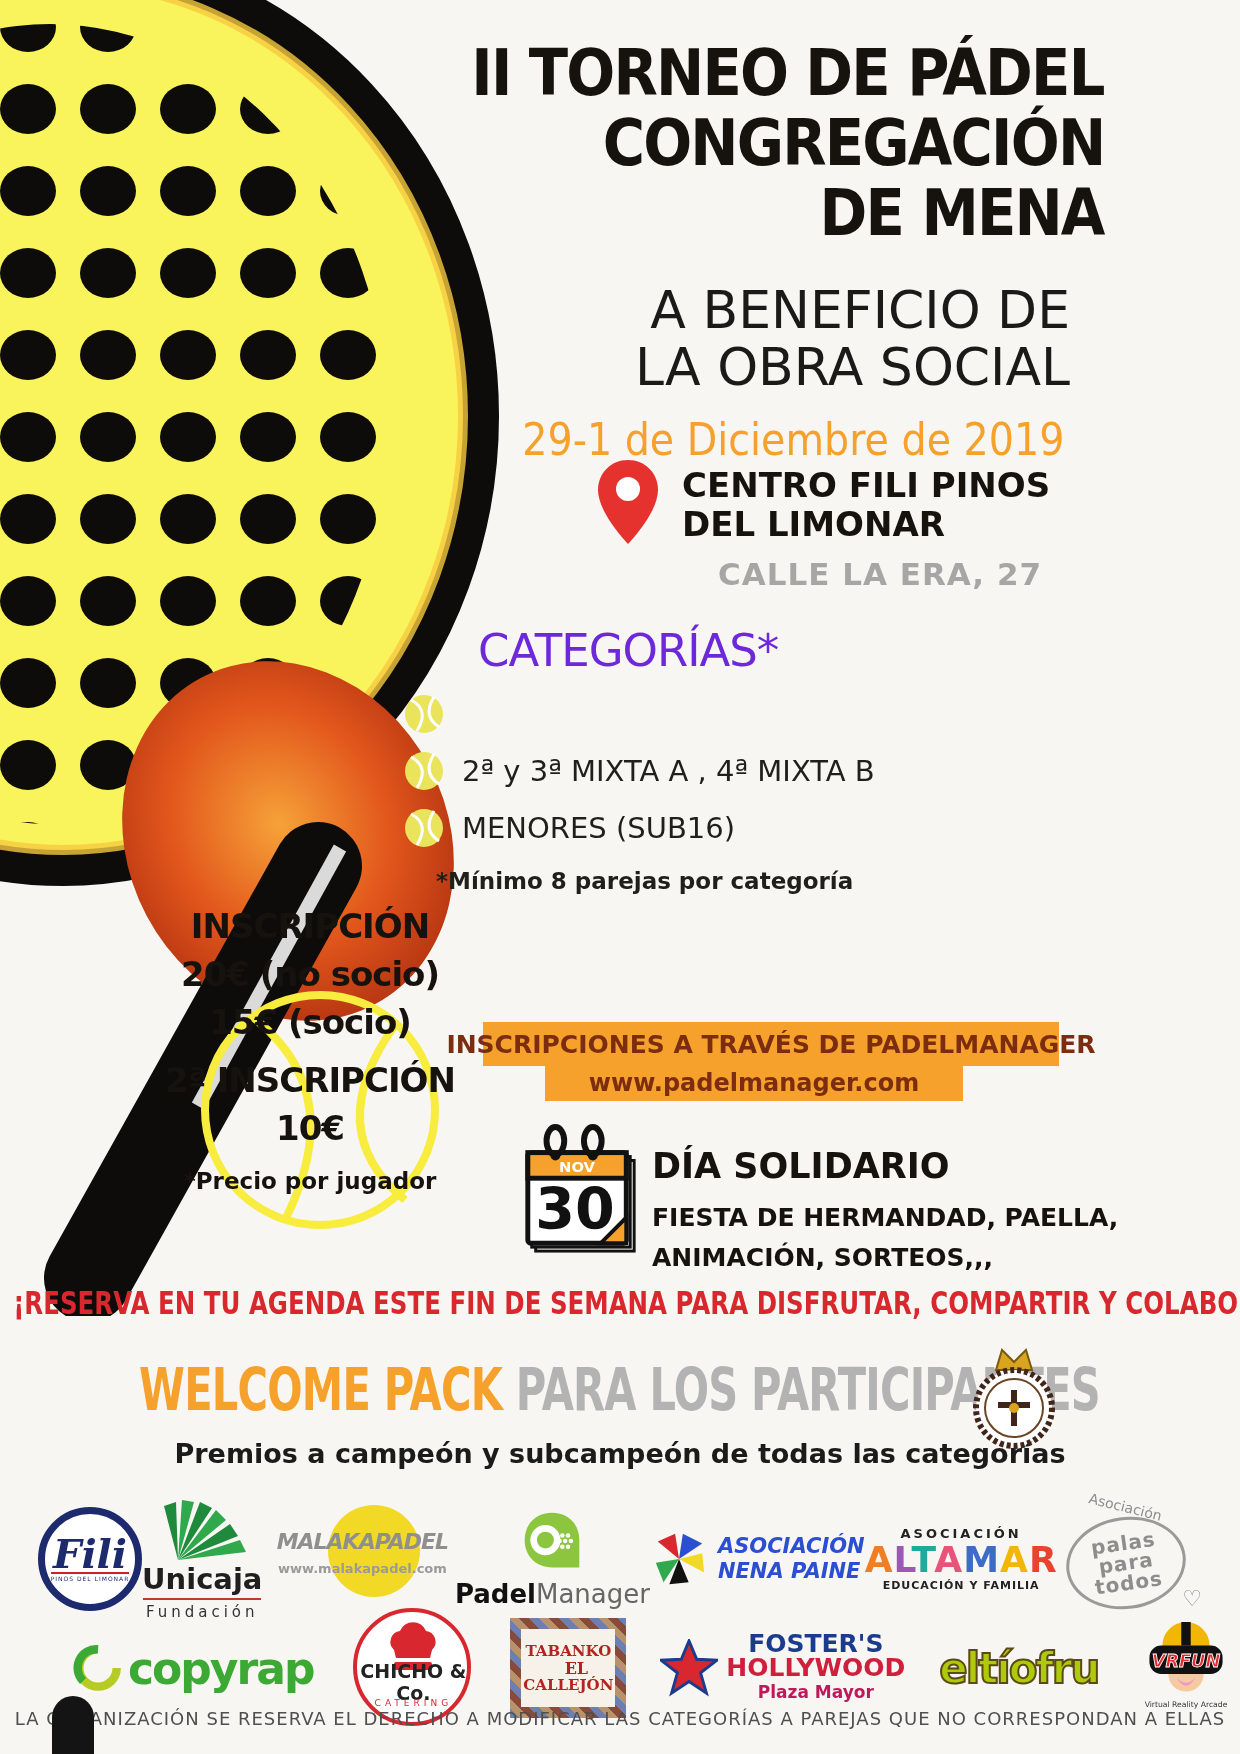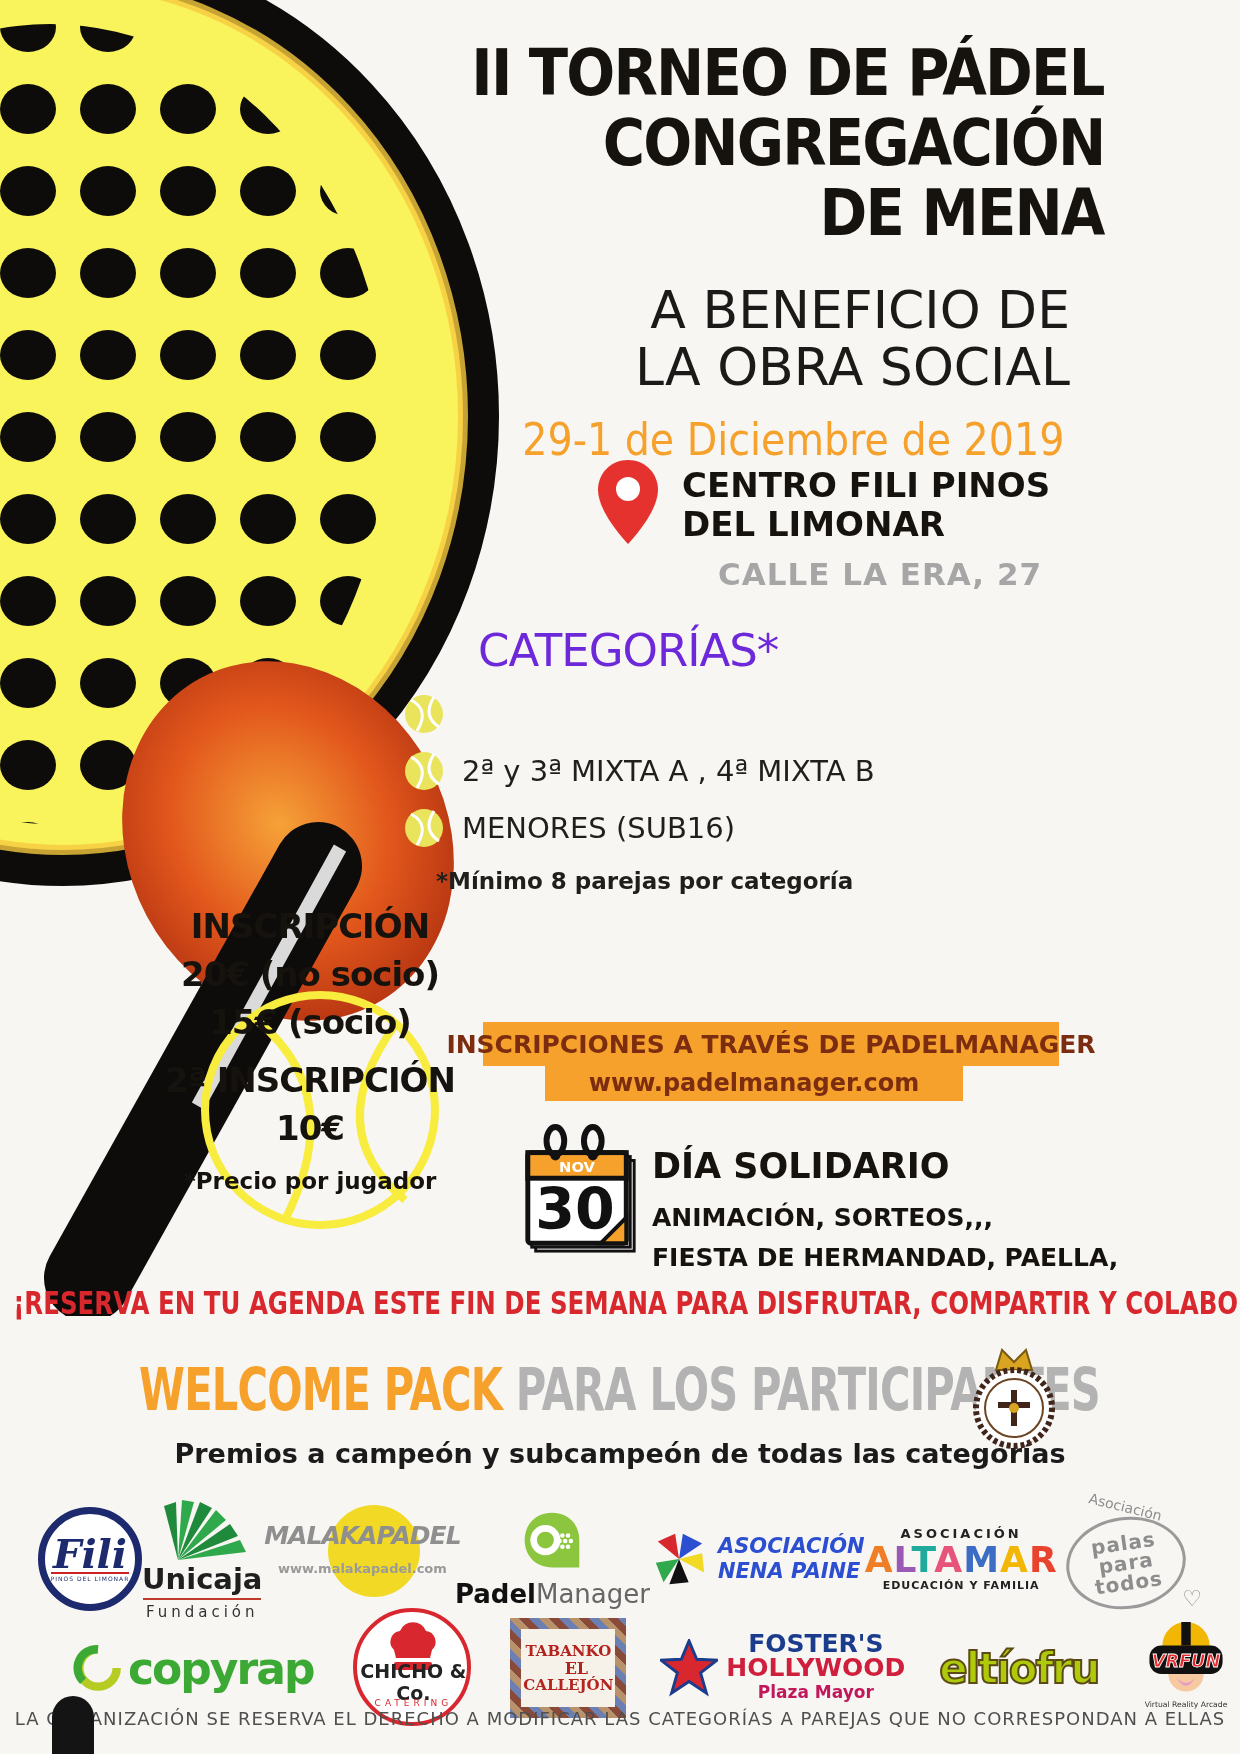--- a/index.html
+++ b/index.html
@@ -75,21 +75,21 @@
   .fili-script{font-family:"DejaVu Serif","Liberation Serif",serif;font-style:italic;font-weight:bold;
                font-size:40px;color:#1e2a6e;line-height:36px;}
   .fili-sub{font-size:6px;color:#1e2a6e;border-top:2px solid #c22;padding-top:1px;letter-spacing:1px;}
 
   .uni-name{font-size:29px;font-weight:bold;color:#1f1f1f;letter-spacing:0;}
   .uni-rule{width:118px;height:2px;background:#c0392b;margin:2px 0 3px;}
   .uni-sub{font-size:15px;color:#333;letter-spacing:4px;}
 
   .mlk{position:relative;width:200px;height:120px;}
   .mlk-ball{position:absolute;left:66px;top:6px;width:92px;height:92px;border-radius:50%;background:#f2d925;}
-  .mlk-name{position:absolute;left:0;top:22px;width:200px;text-align:center;font-size:25px;font-weight:bold;
+  .mlk-name{position:absolute;left:0;top:30px;width:200px;text-align:center;font-size:22px;font-weight:bold;
             font-style:italic;color:#8f8f8f;letter-spacing:-1px;}
   .mlk-url{position:absolute;left:0;top:62px;width:200px;text-align:center;font-size:13px;font-weight:bold;color:#9a9a9a;}
 
   .pm-name{font-size:26px;margin-top:4px;}
   .pm-name b{color:#111;} .pm-name i{font-style:normal;color:#666;}
 
   .np{flex-direction:row;gap:10px;}
   .np-text{font-size:21px;line-height:25px;font-weight:bold;font-style:italic;color:#2b4fd0;text-align:left;}
 
   .alt-top{font-size:13px;letter-spacing:3px;color:#222;font-weight:bold;}
@@ -241,22 +241,22 @@
     <text x="62" y="50" font-size="15" font-weight="bold" fill="#fff" text-anchor="middle">NOV</text>
     <ellipse cx="40" cy="18" rx="9" ry="14" fill="none" stroke="#111" stroke-width="6"></ellipse>
     <ellipse cx="78" cy="18" rx="9" ry="14" fill="none" stroke="#111" stroke-width="6"></ellipse>
     <circle cx="40" cy="33" r="5" fill="#111"></circle>
       <circle cx="78" cy="33" r="5" fill="#111"></circle>
     <text x="60" y="108" font-size="58" font-weight="bold" fill="#111" text-anchor="middle">30</text>
     <path d="M86 122 L112 122 L112 96 Z" fill="#f5a12b" stroke="#111" stroke-width="4"></path>
   </svg>
   <div class="abs solid-title">DÍA SOLIDARIO</div>
   <div class="abs solid-desc">
+    <div>FIESTA DE HERMANDAD, PAELLA,</div>
     <div>ANIMACIÓN, SORTEOS,,,</div>
-    <div>FIESTA DE HERMANDAD, PAELLA,</div>
   </div>
 
   <div class="abs agenda">
     <span class="tall">¡RESERVA EN TU AGENDA ESTE FIN DE SEMANA PARA DISFRUTAR, COMPARTIR Y COLABORAR!</span>
   </div>
 
   <div class="abs welcome">
     <span class="tall"><span class="hl">WELCOME PACK</span><span class="rest"> PARA LOS PARTICIPANTES</span></span>
   </div>
   <div class="abs premios">Premios a campeón y subcampeón de todas las categorías</div>

